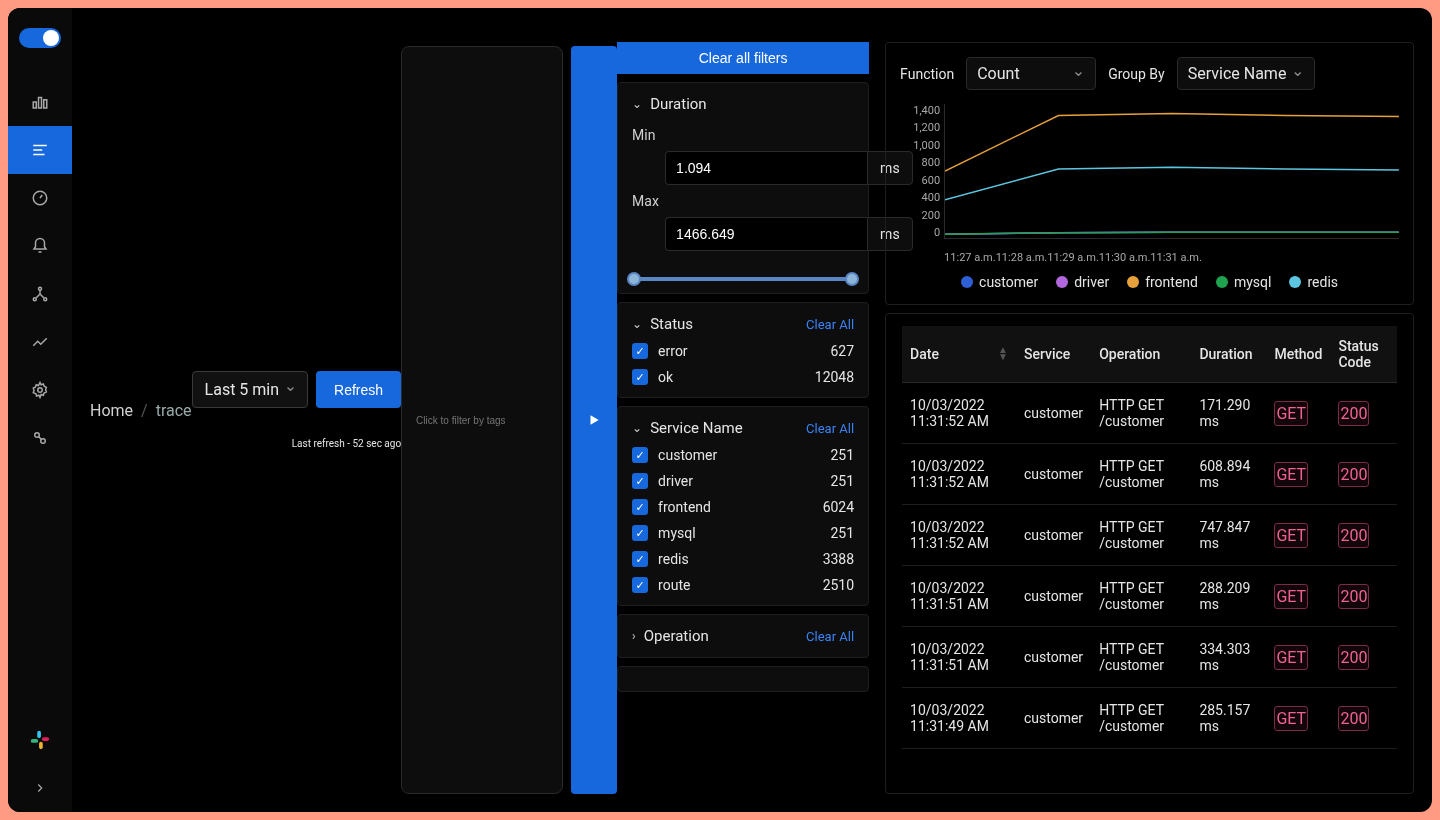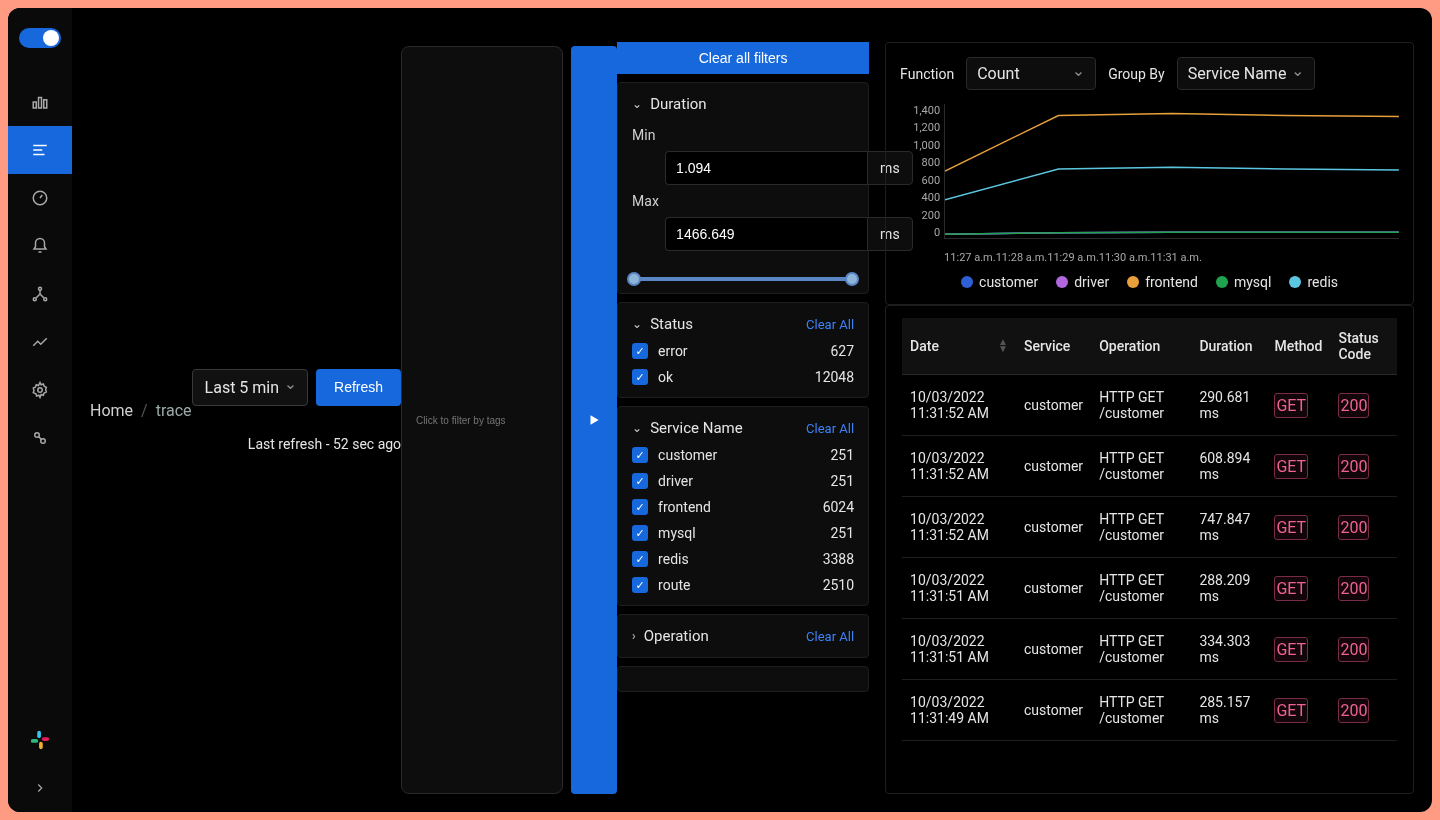--- a/index.html
+++ b/index.html
@@ -128,21 +128,21 @@
   background: #1668dc;
   border: none;
   border-radius: 4px;
   color: #fff;
   padding: 8px 18px;
   cursor: pointer;
   font-size: 14px;
 }
 .last-refresh {
   color: #e5e5e5;
-  font-size: 14px;
+  font-size: 10px;
   margin-top: 24px;
 }
 .filter-bar {
   display: flex;
   gap: 8px;
   margin-top: 20px;
 }
 .filter-input {
   flex: 1;
   background: #0d0d0d;
@@ -280,21 +280,21 @@
 .check-count { font-size: 14px; }
 .collapsed-section {
   display: flex;
   align-items: center;
   justify-content: space-between;
 }
 .data-panel {
   flex: 1;
   display: flex;
   flex-direction: column;
-  gap: 0;
+  gap: 8px;
   overflow: hidden;
 }
 .chart-box {
   border: 1px solid #1e1e1e;
   border-radius: 4px;
   padding: 14px;
 }
 .chart-controls { display: flex; align-items: center; gap: 12px; margin-bottom: 14px; }
 .ctl-label { font-size: 14px; color: #e5e5e5; }
 .ctl-select {
@@ -674,21 +674,21 @@
                   <th>Duration</th>
                   <th>Method</th>
                   <th>Status Code</th>
                 </tr>
               </thead>
             <tbody id="tbody">
                 <tr>
                   <td>10/03/2022 11:31:52 AM</td>
     <td>customer</td>
     <td>HTTP GET /customer</td>
-    <td>290.681 ms</td>
+    <td>171.290 ms</td>
     <td><span class="tag">GET</span></td>
     <td><span class="tag">200</span></td>
                 </tr>
                 <tr>
                   <td>10/03/2022 11:31:52 AM</td>
     <td>customer</td>
     <td>HTTP GET /customer</td>
     <td>608.894 ms</td>
     <td><span class="tag">GET</span></td>
     <td><span class="tag">200</span></td>

